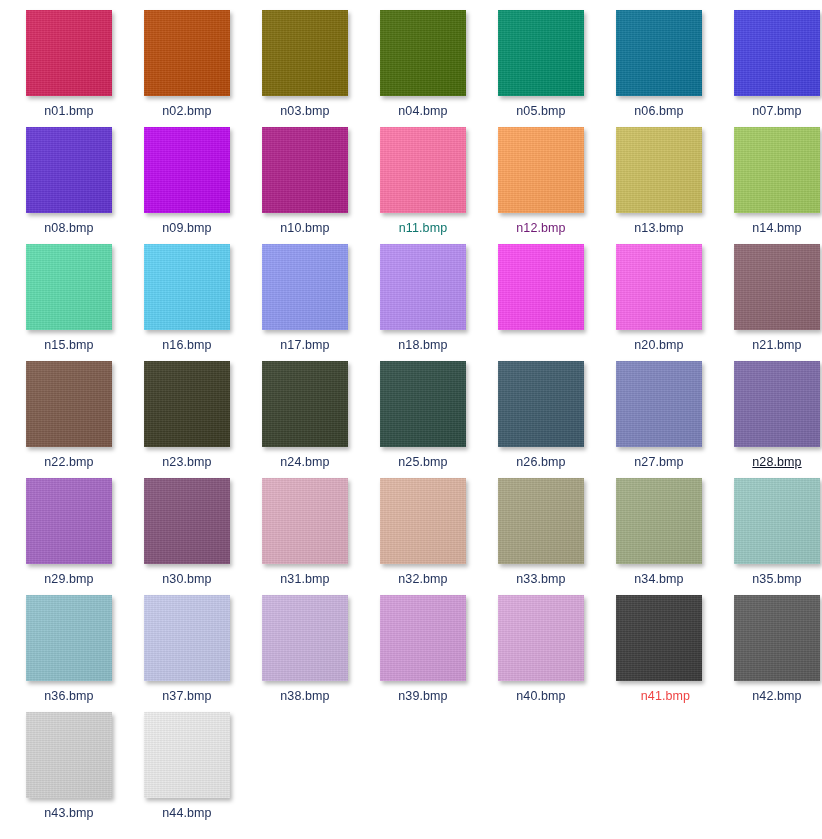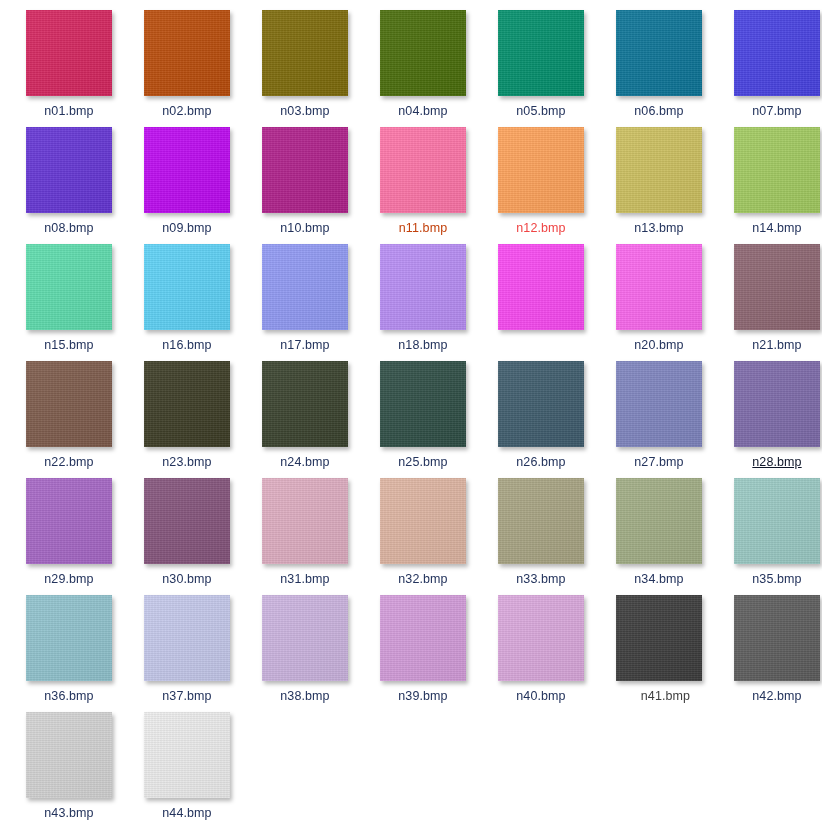--- a/index.html
+++ b/index.html
@@ -147,27 +147,27 @@
     <div class="cell">
       <div class="thumb-wrap">
         <div class="thumb" style="background-color: rgb(176, 31, 139);"></div>
       </div>
       <div class="label" style="color: rgb(35, 51, 92);">n10.bmp</div>
     </div>
     <div class="cell">
       <div class="thumb-wrap">
         <div class="thumb" style="background-color: rgb(255, 116, 168);"></div>
       </div>
-      <div class="label" style="color: #c2410c;">n11.bmp</div>
+      <div class="label" style="color: #0f766e;">n11.bmp</div>
     </div>
     <div class="cell">
       <div class="thumb-wrap">
         <div class="thumb" style="background-color: rgb(255, 162, 89);"></div>
       </div>
-      <div class="label" style="color: #ef4444; text-align: right;">n12.bmp</div>
+      <div class="label" style="color: #701a75; text-align: right;">n12.bmp</div>
     </div>
     <div class="cell">
       <div class="thumb-wrap">
         <div class="thumb" style="background-color: rgb(205, 192, 94);"></div>
       </div>
       <div class="label" style="color: rgb(35, 51, 92);">n13.bmp</div>
     </div>
     <div class="cell">
       <div class="thumb-wrap">
         <div class="thumb" style="background-color: rgb(162, 203, 95);"></div>
@@ -327,21 +327,21 @@
     <div class="cell">
       <div class="thumb-wrap">
         <div class="thumb" style="background-color: rgb(219, 168, 221);"></div>
       </div>
       <div class="label" style="color: rgb(35, 51, 92);">n40.bmp</div>
     </div>
     <div class="cell">
       <div class="thumb-wrap">
         <div class="thumb" style="background-color: rgb(59, 59, 59);"></div>
       </div>
-      <div class="label" style="color: #404040; margin-left: 13px;">n41.bmp</div>
+      <div class="label" style="color: #ef4444; margin-left: 13px;">n41.bmp</div>
     </div>
     <div class="cell">
       <div class="thumb-wrap">
         <div class="thumb" style="background-color: rgb(92, 92, 92);"></div>
       </div>
       <div class="label" style="color: rgb(35, 51, 92);">n42.bmp</div>
     </div>
     <div class="cell">
       <div class="thumb-wrap">
         <div class="thumb" style="background-color: rgb(212, 212, 212);"></div>

